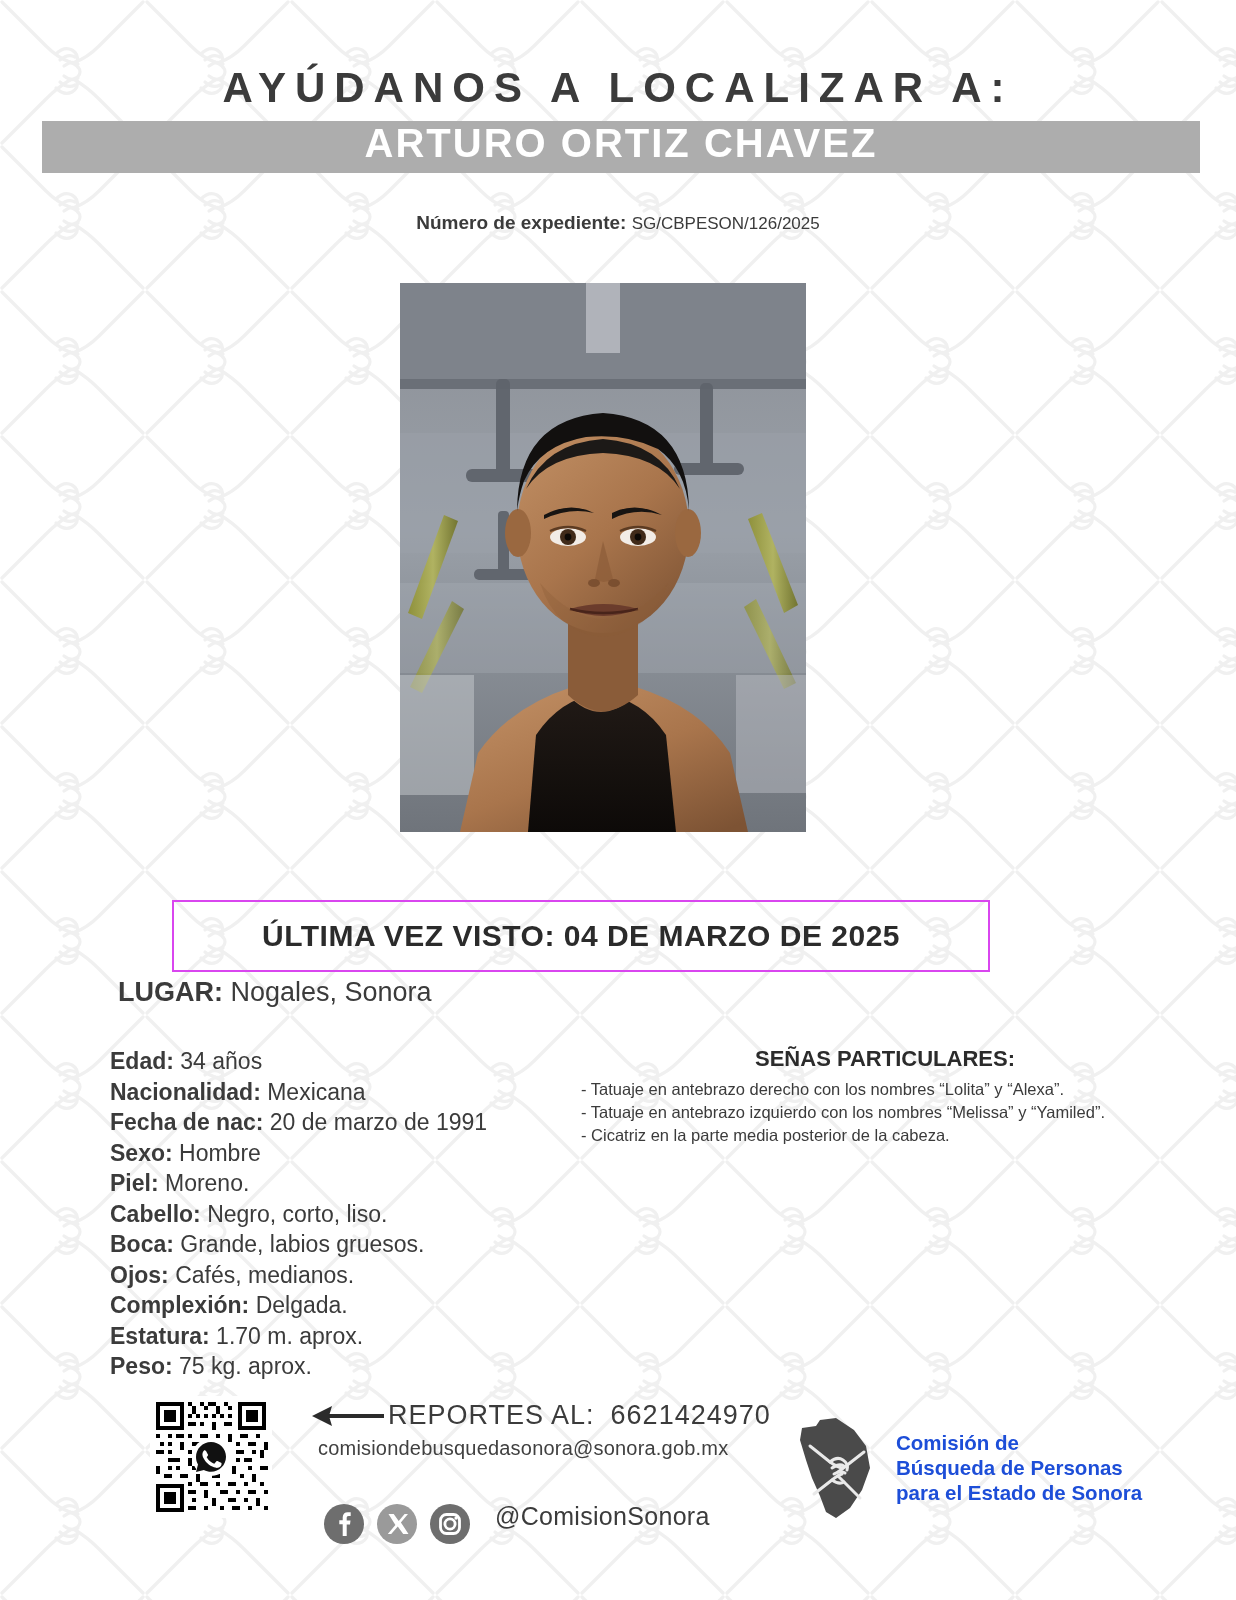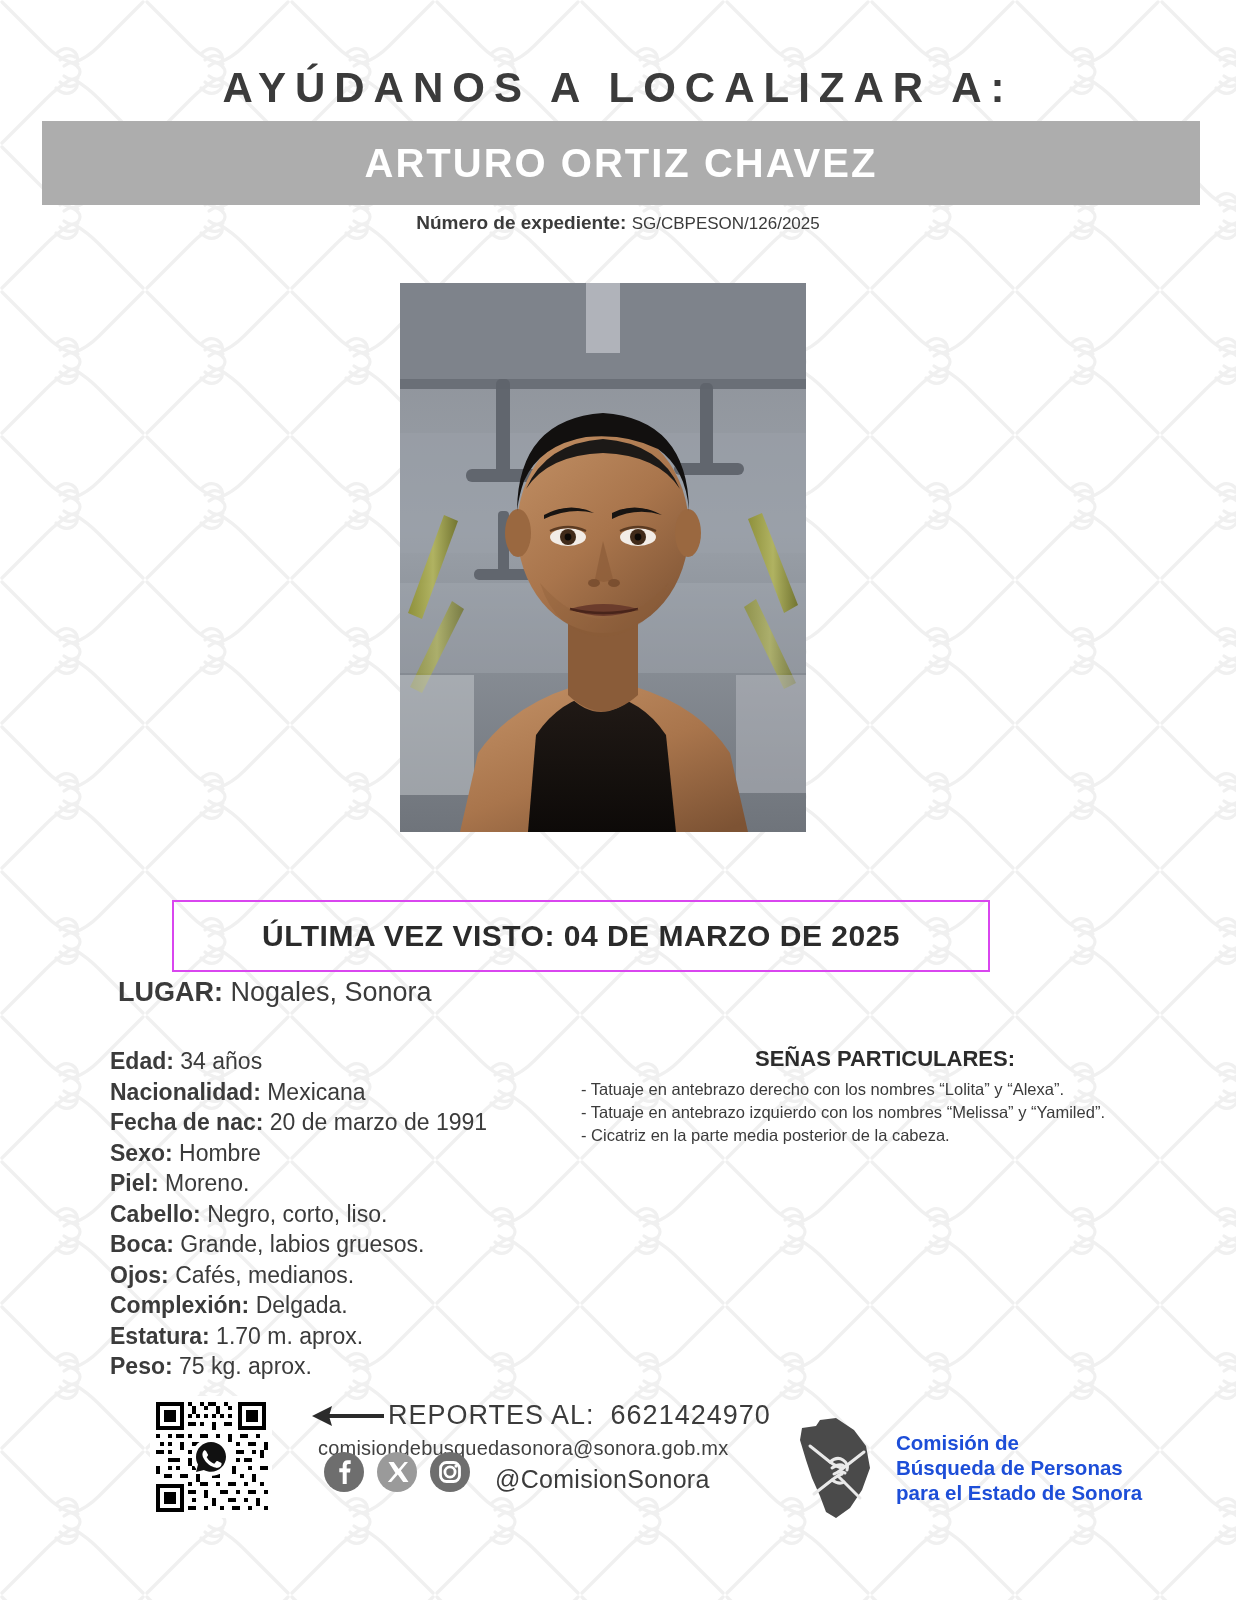--- a/index.html
+++ b/index.html
@@ -46,24 +46,24 @@
     letter-spacing: 9px;
     color: #3b3b3b;
     white-space: nowrap;
   }
 
   .name-banner {
     position: absolute;
     top: 121px;
     left: 42px;
     width: 1158px;
-    height: 84px;
+    height: 52px;
     background: #adadad;
     display: flex;
-    align-items: center;
+    align-items: flex-start;
     justify-content: center;
   }
   .name-banner-text {
     font-size: 40px;
     font-weight: bold;
     color: #ffffff;
     letter-spacing: 2px;
     white-space: nowrap;
   }
 
@@ -198,24 +198,24 @@
     top: 1437px;
     left: 318px;
     font-size: 20px;
     color: #404040;
     white-space: nowrap;
     letter-spacing: 0.2px;
   }
 
   .social-row {
     position: absolute;
-    top: 1450px;
+    top: 1502px;
     left: 322px;
     display: flex;
-    align-items: flex-end;
+    align-items: flex-start;
   }
   .social-icon { display: block; width: 44px; height: 44px; margin-right: 9px; }
   .handle {
     font-size: 25px;
     color: #3b3b3b;
     margin-left: 14px;
     white-space: nowrap;
     letter-spacing: 0.3px;
   }
 

